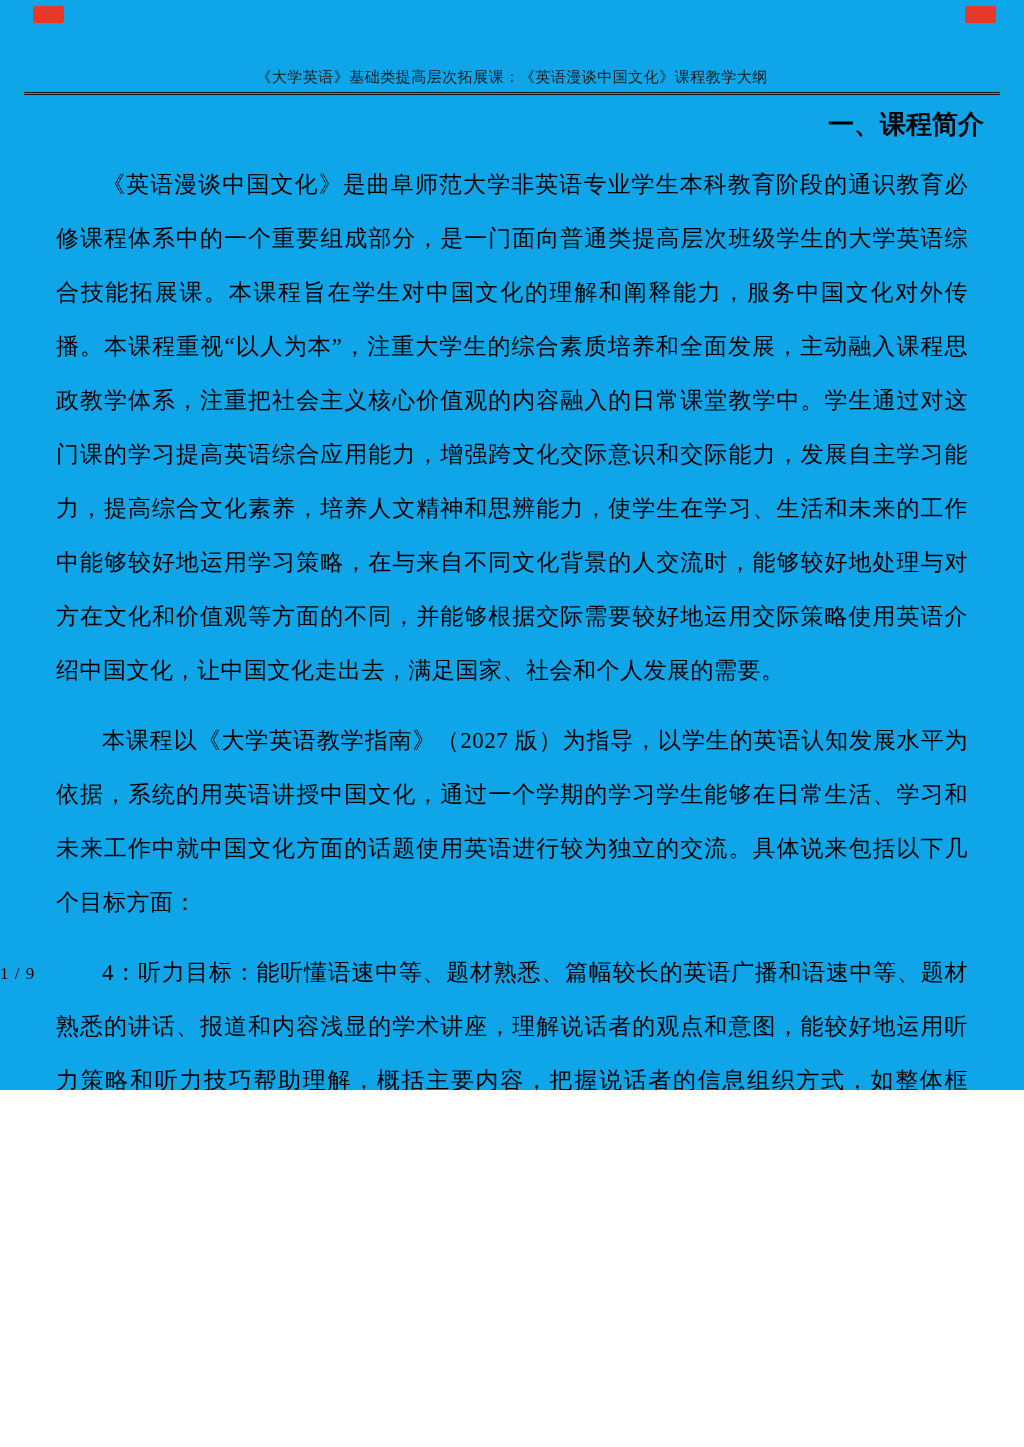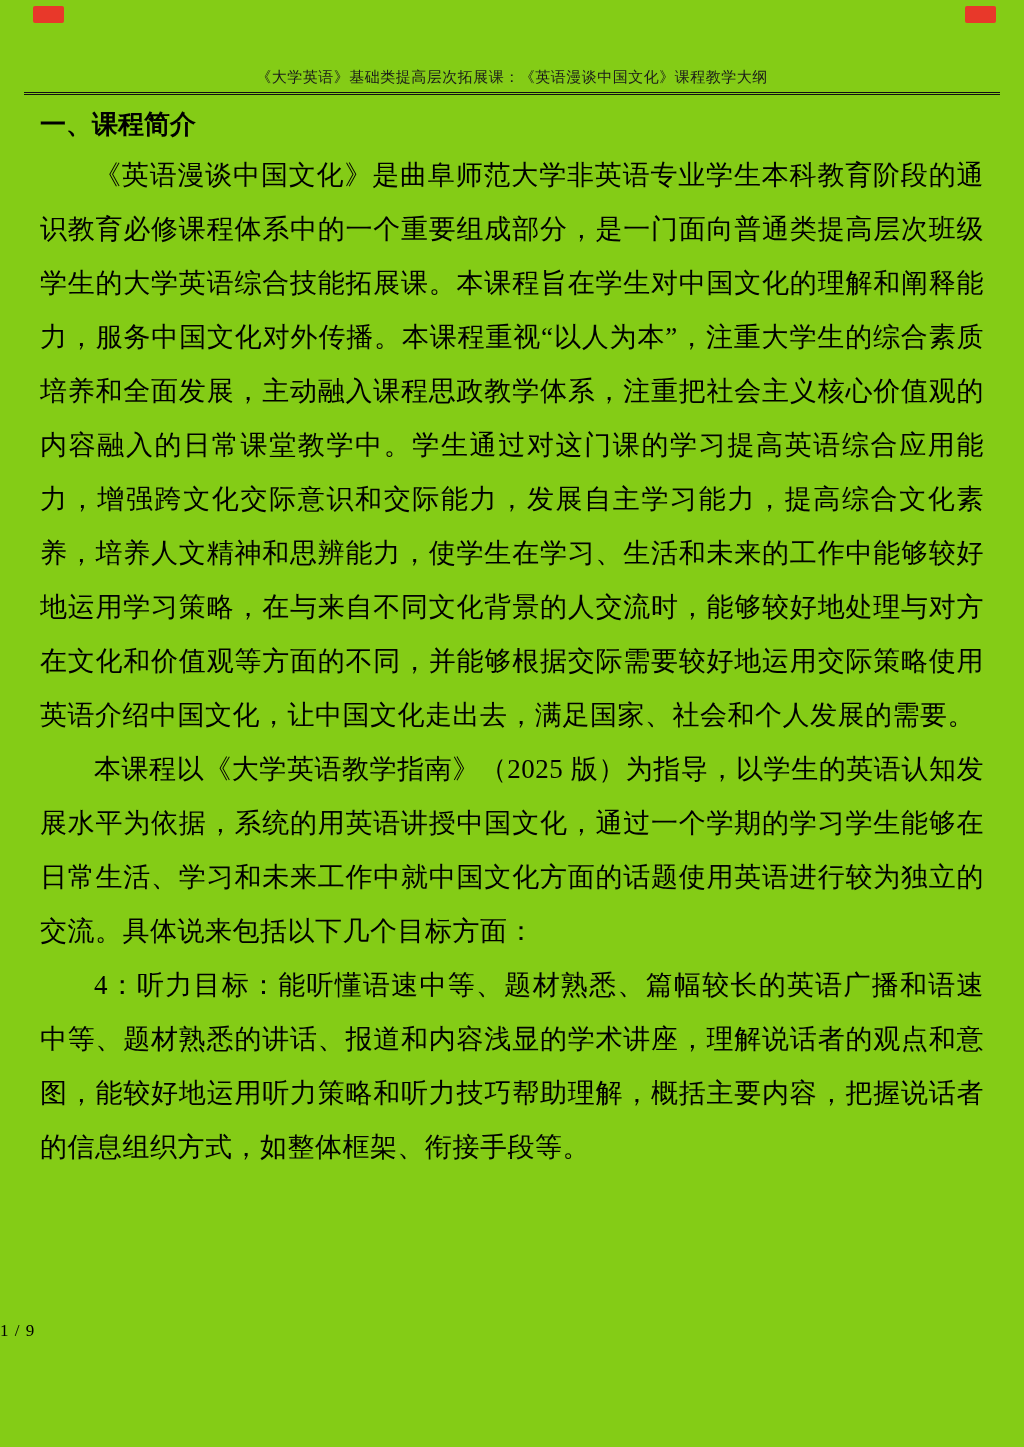--- a/index.html
+++ b/index.html
@@ -3,22 +3,22 @@
 <meta charset="utf-8">
 <style>
   html, body {
     margin: 0;
     padding: 0;
     background: #ffffff;
   }
   .page {
     position: relative;
     width: 1024px;
-    height: 1447px;
-    background: #84cc16;
+    height: 1090px;
+    background: #0ea5e9;
     overflow: hidden;
     box-sizing: border-box;
   }
   .corner-marker {
     position: absolute;
     top: 6px;
     width: 31px;
     height: 17px;
     border-radius: 2px;
   }
@@ -49,32 +49,33 @@
     background: transparent;
   }
 
   .section-heading {
     font-family: "Liberation Sans", "DejaVu Sans", sans-serif;
     font-weight: 700;
     font-size: 26px;
     color: #000;
     line-height: 36px;
     margin: 11px 0 6px 0;
+    text-align: right;
   }
 
   .para {
     font-family: "Liberation Serif", "DejaVu Serif", serif;
-    font-size: 27px;
+    font-size: 23px;
     line-height: 54px;
     color: #000;
     text-align: justify;
     text-justify: inter-ideograph;
     text-indent: 2em;
     letter-spacing: 0.5px;
-    margin: 0;
+    margin: 16px;
   }
 
   .page-footer {
     position: absolute;
     left: 0;
     right: 0;
     bottom: 106px;
     text-align: left;
     font-family: "Liberation Serif", "DejaVu Serif", serif;
     font-size: 17px;
@@ -93,21 +94,21 @@
   <div class="doc-body">
 
     <div class="doc-header">《大学英语》基础类提高层次拓展课：《英语漫谈中国文化》课程教学大纲</div>
     <div class="header-rule"></div>
 
     <div class="section-heading">一、课程简介</div>
 
     <p class="para">《英语漫谈中国文化》是曲阜师范大学非英语专业学生本科教育阶段的通识教育必修课程体系中的一个重要组成部分，是一门面向普通类提高层次班级学生的大学英语综合技能拓展课。本课程旨在学生对中国文化的理解和阐释能力，服务中国文化对外传播。本课程重视“以人为本”，注重大学生的综合素质培养和全面发展，主动融入课程思政教学体系，注重把社会主义核心价值观的内容融入的日常课堂教学中。学生通过对这门课的学习提高英语综合应用能力，增强跨文化交际意识和交际能力，发展自主学习能力，提高综合文化素养，培养人文精神和思辨能力，使学生在学习、生活和未来的工作中能够较好地运用学习策略，在与来自不同文化背景的人交流时，能够较好地处理与对方在文化和价值观等方面的不同，并能够根据交际需要较好地运用交际策略使用英语介绍中国文化，让中国文化走出去，满足国家、社会和个人发展的需要。</p>
 
 
-    <p class="para">本课程以《大学英语教学指南》（2025 版）为指导，以学生的英语认知发展水平为依据，系统的用英语讲授中国文化，通过一个学期的学习学生能够在日常生活、学习和未来工作中就中国文化方面的话题使用英语进行较为独立的交流。具体说来包括以下几个目标方面：</p>
+    <p class="para">本课程以《大学英语教学指南》（2027 版）为指导，以学生的英语认知发展水平为依据，系统的用英语讲授中国文化，通过一个学期的学习学生能够在日常生活、学习和未来工作中就中国文化方面的话题使用英语进行较为独立的交流。具体说来包括以下几个目标方面：</p>
 
     <p class="para">4：听力目标：能听懂语速中等、题材熟悉、篇幅较长的英语广播和语速中等、题材熟悉的讲话、报道和内容浅显的学术讲座，理解说话者的观点和意图，能较好地运用听力策略和听力技巧帮助理解，概括主要内容，把握说话者的信息组织方式，如整体框架、衔接手段等。</p>
 
 
   </div>
 
   <div class="page-footer">1 / 9</div>
 
 </div>
 

